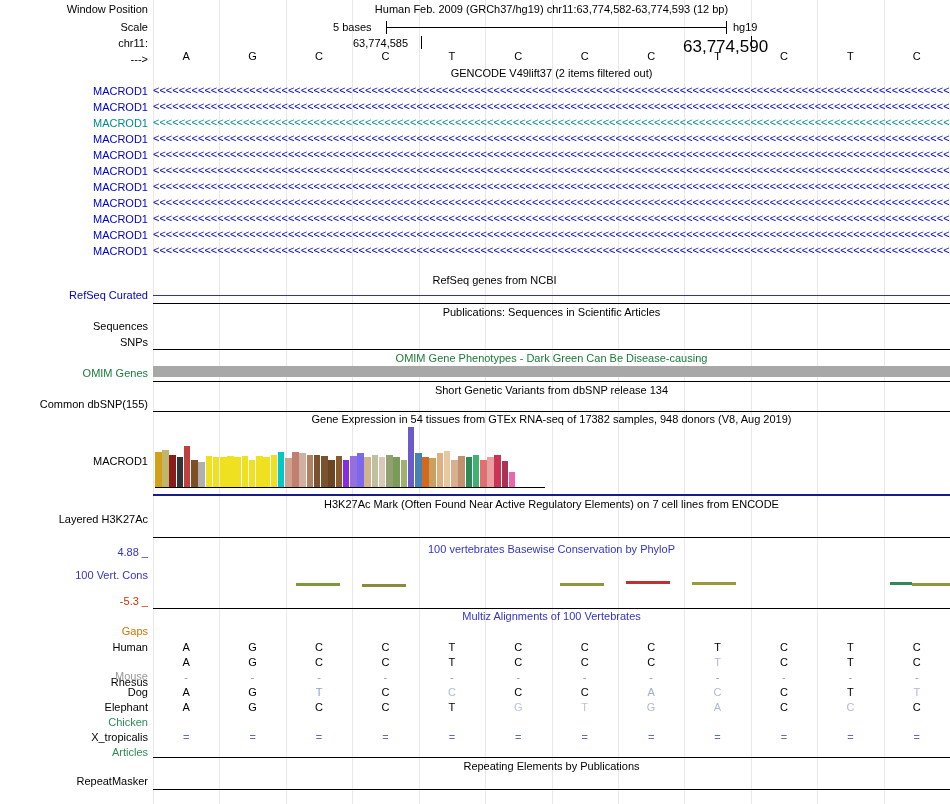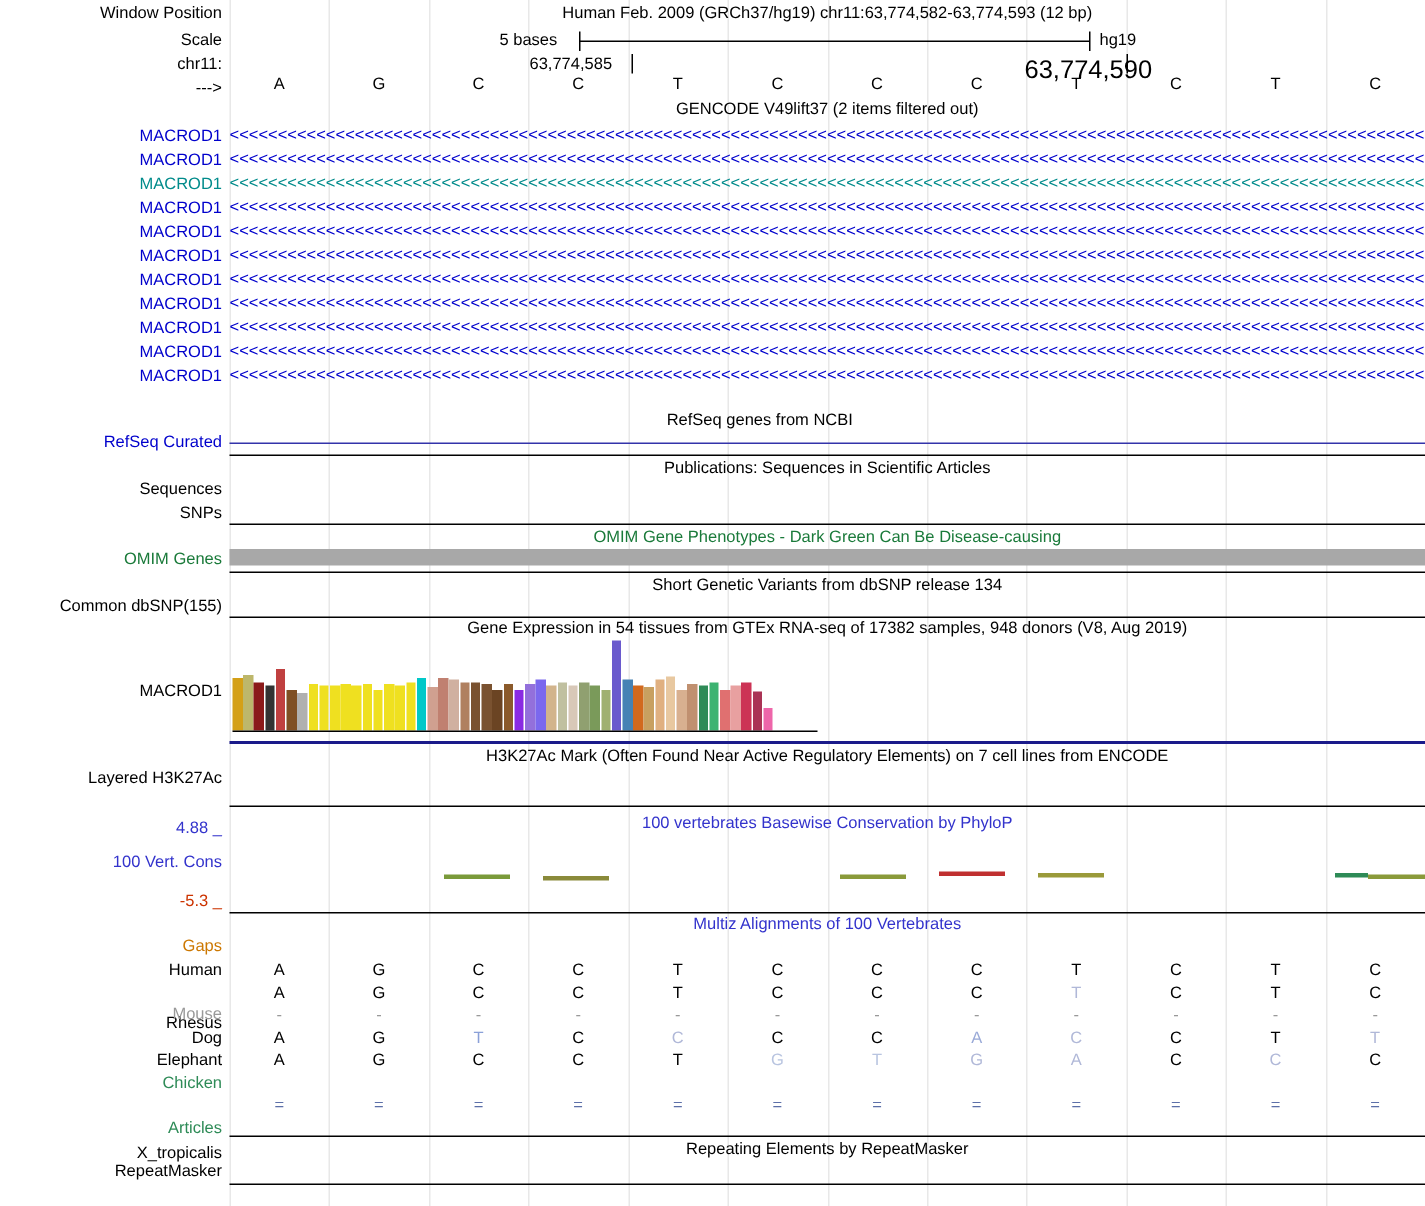--- a/index.html
+++ b/index.html
@@ -121,21 +121,21 @@
     <div class="lbl" style="left: 0px; top: 197px; width: 148px; color: rgb(0, 0, 204);">MACROD1</div>
     <div class="arrowline" style="top: 196px; color: rgb(0, 0, 204); font-size: 11px;">&lt;&lt;&lt;&lt;&lt;&lt;&lt;&lt;&lt;&lt;&lt;&lt;&lt;&lt;&lt;&lt;&lt;&lt;&lt;&lt;&lt;&lt;&lt;&lt;&lt;&lt;&lt;&lt;&lt;&lt;&lt;&lt;&lt;&lt;&lt;&lt;&lt;&lt;&lt;&lt;&lt;&lt;&lt;&lt;&lt;&lt;&lt;&lt;&lt;&lt;&lt;&lt;&lt;&lt;&lt;&lt;&lt;&lt;&lt;&lt;&lt;&lt;&lt;&lt;&lt;&lt;&lt;&lt;&lt;&lt;&lt;&lt;&lt;&lt;&lt;&lt;&lt;&lt;&lt;&lt;&lt;&lt;&lt;&lt;&lt;&lt;&lt;&lt;&lt;&lt;&lt;&lt;&lt;&lt;&lt;&lt;&lt;&lt;&lt;&lt;&lt;&lt;&lt;&lt;&lt;&lt;&lt;&lt;&lt;&lt;&lt;&lt;&lt;&lt;&lt;&lt;&lt;&lt;&lt;&lt;&lt;&lt;&lt;&lt;&lt;&lt;&lt;&lt;&lt;&lt;&lt;&lt;&lt;&lt;&lt;&lt;&lt;&lt;&lt;&lt;&lt;&lt;&lt;&lt;&lt;&lt;&lt;&lt;&lt;&lt;&lt;&lt;&lt;&lt;&lt;&lt;&lt;&lt;&lt;&lt;&lt;&lt;&lt;&lt;&lt;&lt;&lt;&lt;&lt;&lt;&lt;&lt;&lt;&lt;&lt;&lt;&lt;&lt;&lt;&lt;&lt;&lt;&lt;&lt;&lt;&lt;&lt;&lt;&lt;&lt;&lt;&lt;&lt;&lt;&lt;&lt;&lt;&lt;&lt;&lt;</div>
     <div class="lbl" style="left: 0px; top: 213px; width: 148px; color: rgb(0, 0, 204);">MACROD1</div>
     <div class="arrowline" style="top: 212px; color: rgb(0, 0, 204); font-size: 11px;">&lt;&lt;&lt;&lt;&lt;&lt;&lt;&lt;&lt;&lt;&lt;&lt;&lt;&lt;&lt;&lt;&lt;&lt;&lt;&lt;&lt;&lt;&lt;&lt;&lt;&lt;&lt;&lt;&lt;&lt;&lt;&lt;&lt;&lt;&lt;&lt;&lt;&lt;&lt;&lt;&lt;&lt;&lt;&lt;&lt;&lt;&lt;&lt;&lt;&lt;&lt;&lt;&lt;&lt;&lt;&lt;&lt;&lt;&lt;&lt;&lt;&lt;&lt;&lt;&lt;&lt;&lt;&lt;&lt;&lt;&lt;&lt;&lt;&lt;&lt;&lt;&lt;&lt;&lt;&lt;&lt;&lt;&lt;&lt;&lt;&lt;&lt;&lt;&lt;&lt;&lt;&lt;&lt;&lt;&lt;&lt;&lt;&lt;&lt;&lt;&lt;&lt;&lt;&lt;&lt;&lt;&lt;&lt;&lt;&lt;&lt;&lt;&lt;&lt;&lt;&lt;&lt;&lt;&lt;&lt;&lt;&lt;&lt;&lt;&lt;&lt;&lt;&lt;&lt;&lt;&lt;&lt;&lt;&lt;&lt;&lt;&lt;&lt;&lt;&lt;&lt;&lt;&lt;&lt;&lt;&lt;&lt;&lt;&lt;&lt;&lt;&lt;&lt;&lt;&lt;&lt;&lt;&lt;&lt;&lt;&lt;&lt;&lt;&lt;&lt;&lt;&lt;&lt;&lt;&lt;&lt;&lt;&lt;&lt;&lt;&lt;&lt;&lt;&lt;&lt;&lt;&lt;&lt;&lt;&lt;&lt;&lt;&lt;&lt;&lt;&lt;&lt;&lt;&lt;&lt;&lt;&lt;&lt;&lt;&lt;</div>
     <div class="lbl" style="left: 0px; top: 229px; width: 148px; color: rgb(0, 0, 204);">MACROD1</div>
     <div class="arrowline" style="top: 228px; color: rgb(0, 0, 204); font-size: 11px;">&lt;&lt;&lt;&lt;&lt;&lt;&lt;&lt;&lt;&lt;&lt;&lt;&lt;&lt;&lt;&lt;&lt;&lt;&lt;&lt;&lt;&lt;&lt;&lt;&lt;&lt;&lt;&lt;&lt;&lt;&lt;&lt;&lt;&lt;&lt;&lt;&lt;&lt;&lt;&lt;&lt;&lt;&lt;&lt;&lt;&lt;&lt;&lt;&lt;&lt;&lt;&lt;&lt;&lt;&lt;&lt;&lt;&lt;&lt;&lt;&lt;&lt;&lt;&lt;&lt;&lt;&lt;&lt;&lt;&lt;&lt;&lt;&lt;&lt;&lt;&lt;&lt;&lt;&lt;&lt;&lt;&lt;&lt;&lt;&lt;&lt;&lt;&lt;&lt;&lt;&lt;&lt;&lt;&lt;&lt;&lt;&lt;&lt;&lt;&lt;&lt;&lt;&lt;&lt;&lt;&lt;&lt;&lt;&lt;&lt;&lt;&lt;&lt;&lt;&lt;&lt;&lt;&lt;&lt;&lt;&lt;&lt;&lt;&lt;&lt;&lt;&lt;&lt;&lt;&lt;&lt;&lt;&lt;&lt;&lt;&lt;&lt;&lt;&lt;&lt;&lt;&lt;&lt;&lt;&lt;&lt;&lt;&lt;&lt;&lt;&lt;&lt;&lt;&lt;&lt;&lt;&lt;&lt;&lt;&lt;&lt;&lt;&lt;&lt;&lt;&lt;&lt;&lt;&lt;&lt;&lt;&lt;&lt;&lt;&lt;&lt;&lt;&lt;&lt;&lt;&lt;&lt;&lt;&lt;&lt;&lt;&lt;&lt;&lt;&lt;&lt;&lt;&lt;&lt;&lt;&lt;&lt;&lt;&lt;&lt;</div>
     <div class="lbl" style="left: 0px; top: 245px; width: 148px; color: rgb(0, 0, 204);">MACROD1</div>
     <div class="arrowline" style="top: 244px; color: rgb(0, 0, 204); font-size: 11px;">&lt;&lt;&lt;&lt;&lt;&lt;&lt;&lt;&lt;&lt;&lt;&lt;&lt;&lt;&lt;&lt;&lt;&lt;&lt;&lt;&lt;&lt;&lt;&lt;&lt;&lt;&lt;&lt;&lt;&lt;&lt;&lt;&lt;&lt;&lt;&lt;&lt;&lt;&lt;&lt;&lt;&lt;&lt;&lt;&lt;&lt;&lt;&lt;&lt;&lt;&lt;&lt;&lt;&lt;&lt;&lt;&lt;&lt;&lt;&lt;&lt;&lt;&lt;&lt;&lt;&lt;&lt;&lt;&lt;&lt;&lt;&lt;&lt;&lt;&lt;&lt;&lt;&lt;&lt;&lt;&lt;&lt;&lt;&lt;&lt;&lt;&lt;&lt;&lt;&lt;&lt;&lt;&lt;&lt;&lt;&lt;&lt;&lt;&lt;&lt;&lt;&lt;&lt;&lt;&lt;&lt;&lt;&lt;&lt;&lt;&lt;&lt;&lt;&lt;&lt;&lt;&lt;&lt;&lt;&lt;&lt;&lt;&lt;&lt;&lt;&lt;&lt;&lt;&lt;&lt;&lt;&lt;&lt;&lt;&lt;&lt;&lt;&lt;&lt;&lt;&lt;&lt;&lt;&lt;&lt;&lt;&lt;&lt;&lt;&lt;&lt;&lt;&lt;&lt;&lt;&lt;&lt;&lt;&lt;&lt;&lt;&lt;&lt;&lt;&lt;&lt;&lt;&lt;&lt;&lt;&lt;&lt;&lt;&lt;&lt;&lt;&lt;&lt;&lt;&lt;&lt;&lt;&lt;&lt;&lt;&lt;&lt;&lt;&lt;&lt;&lt;&lt;&lt;&lt;&lt;&lt;&lt;&lt;&lt;&lt;</div>
   </div>
 
-<div class="centerlabel" style="left:153px;top:274px;width:683px;padding-left:12px;">RefSeq genes from NCBI</div>
+<div class="centerlabel" style="left:153px;top:274px;width:683px;">RefSeq genes from NCBI</div>
 <div class="lbl" style="left:0;top:289px;width:148px;color:#0000cc;">RefSeq Curated</div>
 <div class="hr" style="left:153px;top:295px;width:797px;background:#3333aa;"></div>
 <div class="hr" style="left:153px;top:303px;width:797px;background:#000;"></div>
 
 <div class="centerlabel" style="left:153px;top:306px;width:797px;">Publications: Sequences in Scientific Articles</div>
 <div class="lbl" style="left:0;top:320px;width:148px;">Sequences</div>
 <div class="lbl" style="left:0;top:336px;width:148px;">SNPs</div>
 <div class="hr" style="left:153px;top:349px;width:797px;background:#000;"></div>
 
 <div class="centerlabel" style="left:153px;top:352px;width:797px;color:#1a7a3a;">OMIM Gene Phenotypes - Dark Green Can Be Disease-causing</div>
@@ -296,35 +296,35 @@
       <div class="basecell" style="left: 343.292px; color: rgb(184, 196, 224);">G</div>
       <div class="basecell" style="left: 409.708px; color: rgb(184, 196, 224);">T</div>
       <div class="basecell" style="left: 476.125px; color: rgb(176, 184, 216);">G</div>
       <div class="basecell" style="left: 542.542px; color: rgb(176, 184, 216);">A</div>
       <div class="basecell" style="left: 608.958px; color: rgb(0, 0, 0);">C</div>
       <div class="basecell" style="left: 675.375px; color: rgb(176, 184, 216);">C</div>
       <div class="basecell" style="left: 741.792px; color: rgb(0, 0, 0);">C</div>
     </div>
     <div class="lbl" style="left: 0px; top: 716px; width: 148px; color: rgb(46, 139, 87);">Chicken</div>
     <div class="baserow" style="top: 716px;"></div>
-    <div class="lbl" style="left: 0px; top: 731px; width: 148px; color: rgb(0, 0, 0); margin-top: 32px;">X_tropicalis</div>
+    <div class="lbl" style="left: 0px; top: 731px; width: 148px; color: rgb(0, 0, 0);">X_tropicalis</div>
     <div class="baserow" style="top: 731px;">
       <div class="basecell" style="left: 11.2083px; color: rgb(92, 111, 168);">=</div>
       <div class="basecell" style="left: 77.625px; color: rgb(92, 111, 168);">=</div>
       <div class="basecell" style="left: 144.042px; color: rgb(92, 111, 168);">=</div>
       <div class="basecell" style="left: 210.458px; color: rgb(92, 111, 168);">=</div>
       <div class="basecell" style="left: 276.875px; color: rgb(92, 111, 168);">=</div>
       <div class="basecell" style="left: 343.292px; color: rgb(92, 111, 168);">=</div>
       <div class="basecell" style="left: 409.708px; color: rgb(92, 111, 168);">=</div>
       <div class="basecell" style="left: 476.125px; color: rgb(92, 111, 168);">=</div>
       <div class="basecell" style="left: 542.542px; color: rgb(92, 111, 168);">=</div>
       <div class="basecell" style="left: 608.958px; color: rgb(92, 111, 168);">=</div>
       <div class="basecell" style="left: 675.375px; color: rgb(92, 111, 168);">=</div>
       <div class="basecell" style="left: 741.792px; color: rgb(92, 111, 168);">=</div>
     </div>
     <div class="lbl" style="left: 0px; top: 746px; width: 148px; color: rgb(46, 139, 87);">Articles</div>
     <div class="baserow" style="top: 746px;"></div>
   </div>
 <div class="hr" style="left:153px;top:757px;width:797px;background:#000;"></div>
 
-<div class="centerlabel" style="left:153px;top:760px;width:797px;">Repeating Elements by RepeatMasker</div>
+<div class="centerlabel" style="left:153px;top:760px;width:797px;">Repeating Elements by Publications</div>
 <div class="lbl" style="left:0;top:775px;width:148px;">RepeatMasker</div>
 <div class="hr" style="left:153px;top:789px;width:797px;background:#000;"></div>
 
 </body></html>

